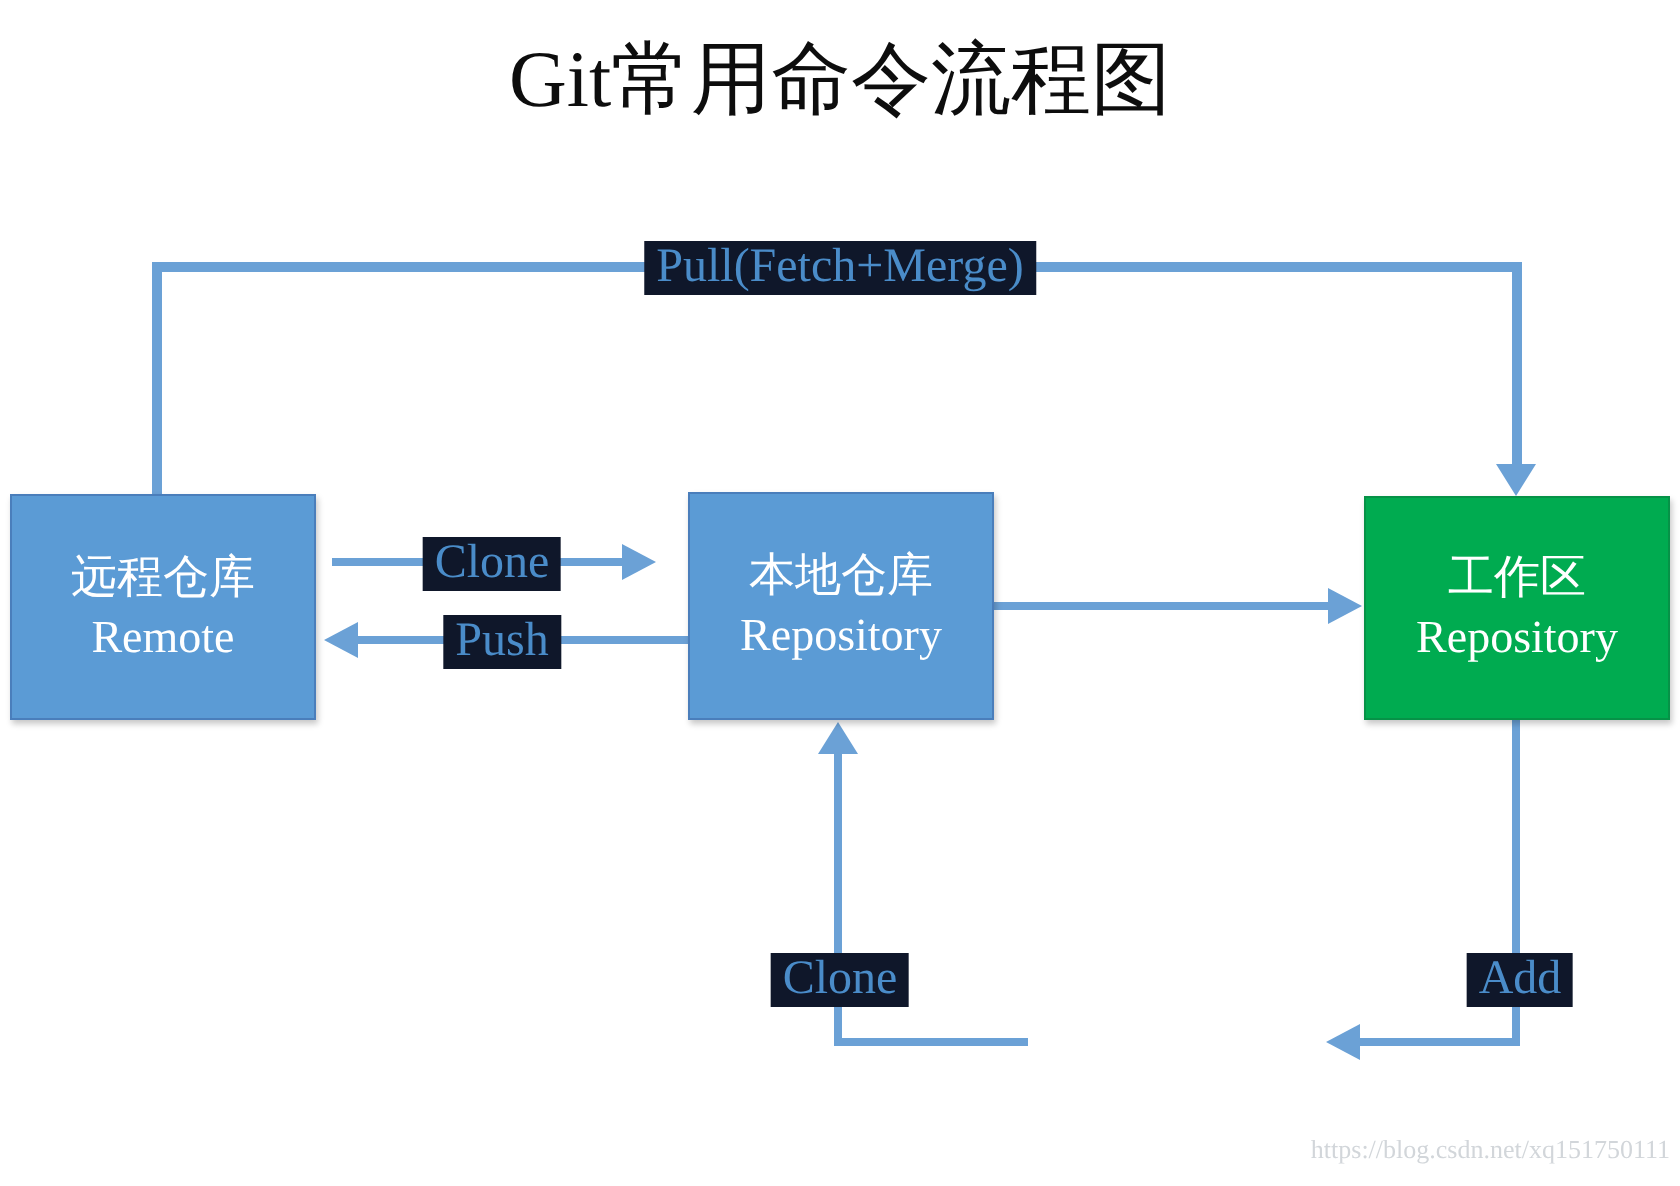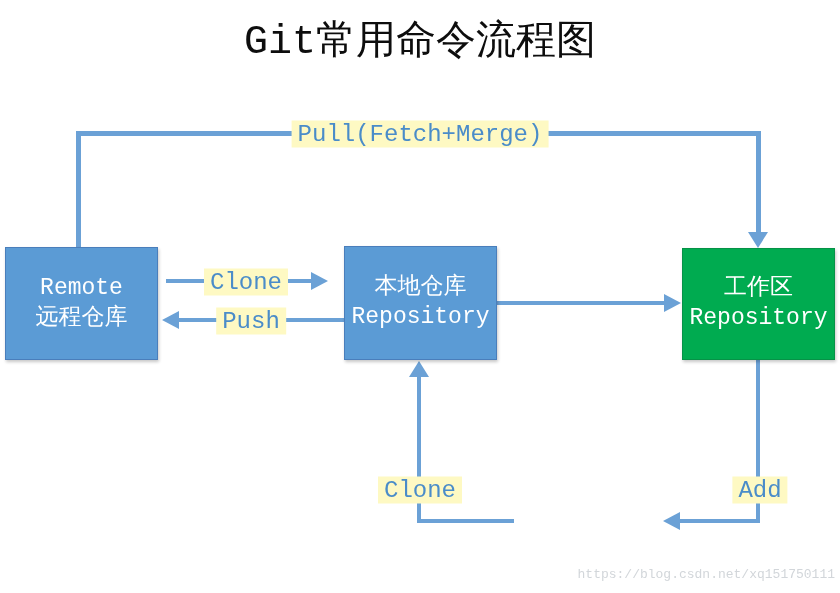--- a/index.html
+++ b/index.html
@@ -1,18 +1,18 @@
 <!DOCTYPE html>
 <html style="--box-blue: #5b9bd5; --box-blue-border: #4a7ebb; --box-green: #00ab50; --box-red: #c00000; --line-blue: #6ba1d6; --label-blue: #4a8cc9; --title-color: #0d0d0d; --watermark-color: #d2d6da;"><head>
 <meta charset="utf-8">
 <style>
   html,body{margin:0;padding:0;background:#fff;}
   #stage{
     position:relative;width:840px;height:593px;background:#fff;overflow:hidden;
-    font-family:Liberation Mono, monospace;
+    font-family:Liberation Serif, serif;
   }
   .title{
     position:absolute;left:0;top:12px;width:100%;text-align:center;
     font-size:40px;font-weight:400;color:var(--title-color);letter-spacing:0px;
   }
   .box{
     position:absolute;display:flex;flex-direction:column;align-items:center;justify-content:center;
     color:#fff;text-align:center;font-size:23px;line-height:1.3;
     box-shadow:1px 2px 3px rgba(0,0,0,0.22);
   }
@@ -21,21 +21,21 @@
   .box-workspace{left:682px;top:248px;width:151px;height:110px;background:var(--box-green);border:1px solid #069247;}
   .box-index{left:514px;top:473px;width:148px;height:112px;background:var(--box-red);border:1px solid #d43c3c;}
   .line{position:absolute;background:var(--line-blue);}
   .arrow{position:absolute;width:0;height:0;}
   .arrow-down{border-left:10px solid transparent;border-right:10px solid transparent;border-top:16px solid var(--line-blue);}
   .arrow-up{border-left:10px solid transparent;border-right:10px solid transparent;border-bottom:16px solid var(--line-blue);}
   .arrow-right{border-top:9px solid transparent;border-bottom:9px solid transparent;border-left:17px solid var(--line-blue);}
   .arrow-left{border-top:9px solid transparent;border-bottom:9px solid transparent;border-right:17px solid var(--line-blue);}
   .edge-label{
     position:absolute;transform:translate(-50%,-50%);
-    background:#fef9c3;color:var(--label-blue);font-size:24px;padding:0 6px;white-space:nowrap;
+    background:#0f172a;color:var(--label-blue);font-size:24px;padding:0 6px;white-space:nowrap;
   }
   .watermark{
     position:absolute;right:5px;top:567px;font-size:13px;color:var(--watermark-color);
     white-space:nowrap;
   }
 </style>
 </head>
 <body>
 
 <div id="stage">
@@ -63,22 +63,22 @@
   <div class="line" style="left:417px;top:519px;width:97px;height:4px;"></div>
   <div class="arrow arrow-up" style="left:409px;top:361px;"></div>
   <div class="edge-label" style="left:420px;top:490px;">Clone</div>
 
   <div class="line" style="left:756px;top:358px;width:4px;height:165px;"></div>
   <div class="line" style="left:680px;top:519px;width:78px;height:4px;"></div>
   <div class="arrow arrow-left" style="left:663px;top:512px;"></div>
   <div class="edge-label" style="left:760px;top:490px;">Add</div>
 
   <div class="box box-remote">
+    <span>远程仓库</span>
     <span>Remote</span>
-    <span>远程仓库</span>
   </div>
 
   <div class="box box-repository">
     <span>本地仓库</span>
     <span>Repository</span>
   </div>
 
   <div class="box box-workspace">
     <span>工作区</span>
     <span>Repository</span>

